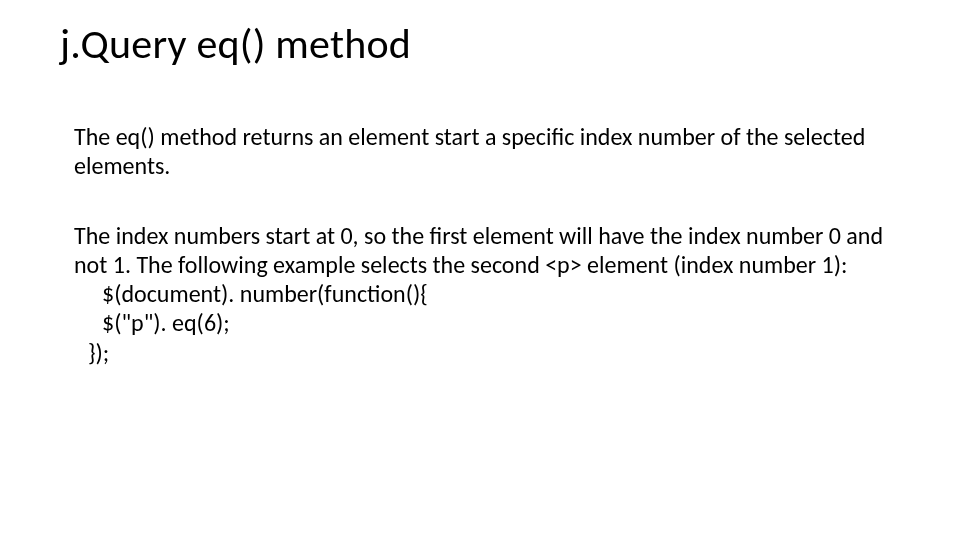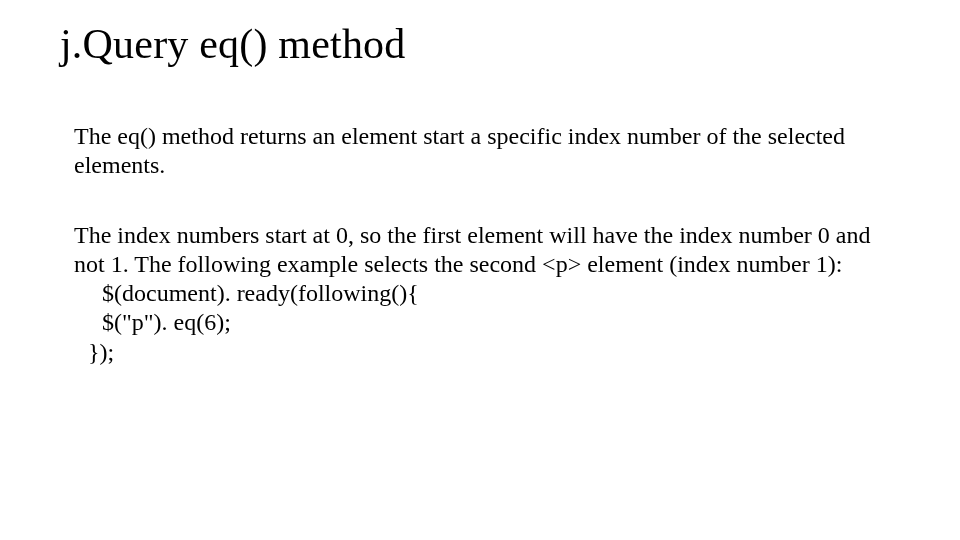--- a/index.html
+++ b/index.html
@@ -9,21 +9,20 @@
     height: 540px;
     background: #ffffff;
     font-family: "Segoe UI", "Calibri", "Helvetica Neue", Arial, sans-serif;
     color: #000000;
   }
   .slide {
     box-sizing: border-box;
     width: 960px;
     height: 540px;
     padding: 22px 60px 64px 60px;
-    font-family: Liberation Serif, serif;
   }
   .title {
     font-size: 42px;
     font-weight: 400;
     letter-spacing: 0.2px;
     margin: 0 0 56px 0;
     line-height: 1.05;
   }
   .body {
     font-size: 24px;
@@ -48,18 +47,18 @@
 <body>
 
 <div class="slide">
   <h1 class="title">j.Query eq() method</h1>
 
   <div class="body">
     <p class="para">The eq() method returns an element start a specific index number of the selected elements.</p>
 
     <div class="para last">
       <div>The index numbers start at 0, so the first element will have the index number 0 and not 1. The following example selects the second &lt;p&gt; element (index number 1):</div>
-      <div class="code-line">$(document). ready(following(){</div>
+      <div class="code-line">$(document). number(function(){</div>
       <div class="code-line">$("p"). eq(6);</div>
       <div class="code-close">});</div>
     </div>
   </div>
 </div>
 
 </body></html>

